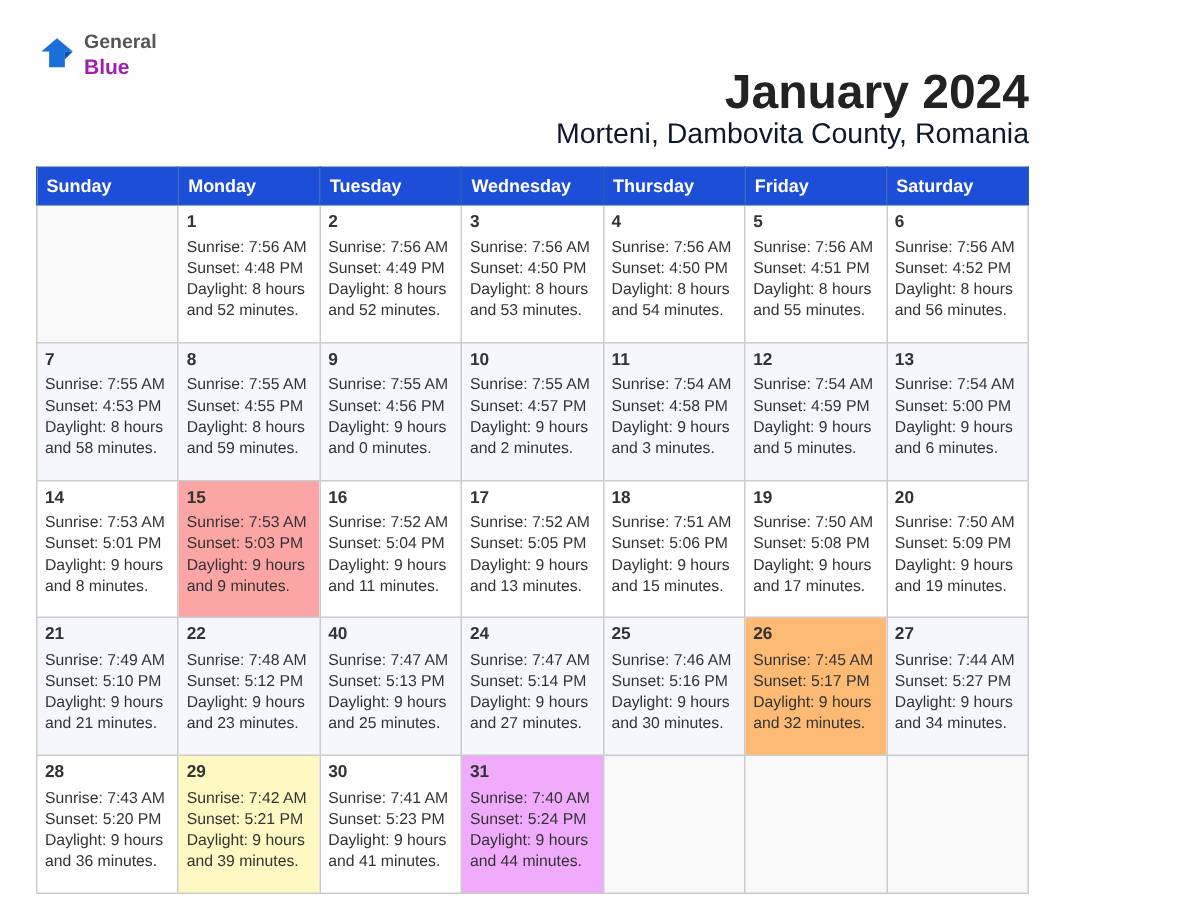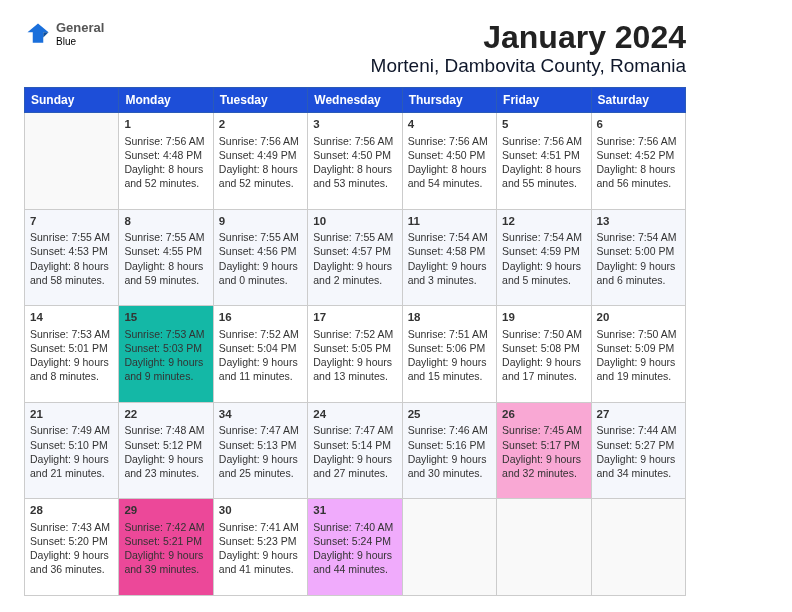--- a/index.html
+++ b/index.html
@@ -37,20 +37,21 @@
       height: 28px;
     }
     .title-area {
       text-align: right;
     }
     .month-title {
       font-size: 32px;
       font-weight: bold;
       color: #222;
       line-height: 1.1;
+      margin-top: 24px;
     }
     .location {
       font-size: 19px;
       color: #0f172a;
       font-weight: normal;
     }
     .calendar {
       flex: 1;
       border-collapse: collapse;
       width: 100%;
@@ -91,21 +92,21 @@
 
 <div class="page">
   <div class="header">
     <div class="logo">
       <svg class="logo-icon" viewBox="0 0 32 32">
         <polygon points="16,4 28,14 22,14 22,26 10,26 10,14 4,14" fill="#1a6fdb"></polygon>
         <polygon points="22,14 28,14 22,20" fill="#0a4fa0"></polygon>
       </svg>
       <div class="logo-text">
         <div style="color:#555;font-weight:bold;font-size:13px;">General</div>
-        <div style="color:#000000;font-weight:normal;font-size:10px;">Blue</div>
+        <div style="color:#a21caf;font-weight:bold;font-size:14px;">Blue</div>
       </div>
     </div>
     <div class="title-area">
       <div class="month-title">January 2024</div>
       <div class="location">Morteni, Dambovita County, Romania</div>
     </div>
   </div>
 
   <table class="calendar">
     <thead>
@@ -203,21 +204,21 @@
             <div>Daylight: 9 hours and 6 minutes.</div>
           </td>
         </tr>
         <tr style="background: rgb(255, 255, 255);">
           <td style="background: rgb(255, 255, 255);">
             <span class="day-num">14</span>
             <div>Sunrise: 7:53 AM</div>
             <div>Sunset: 5:01 PM</div>
             <div>Daylight: 9 hours and 8 minutes.</div>
           </td>
-          <td style="background: #14b8a6; margin-top: 12px;">
+          <td style="background: #fca5a5; margin-top: 12px;">
             <span class="day-num">15</span>
             <div>Sunrise: 7:53 AM</div>
             <div>Sunset: 5:03 PM</div>
             <div>Daylight: 9 hours and 9 minutes.</div>
           </td>
           <td style="background: rgb(255, 255, 255);">
             <span class="day-num">16</span>
             <div>Sunrise: 7:52 AM</div>
             <div>Sunset: 5:04 PM</div>
             <div>Daylight: 9 hours and 11 minutes.</div>
@@ -254,58 +255,58 @@
             <div>Sunset: 5:10 PM</div>
             <div>Daylight: 9 hours and 21 minutes.</div>
           </td>
           <td style="background: rgb(245, 247, 252);">
             <span class="day-num">22</span>
             <div>Sunrise: 7:48 AM</div>
             <div>Sunset: 5:12 PM</div>
             <div>Daylight: 9 hours and 23 minutes.</div>
           </td>
           <td style="background: rgb(245, 247, 252);">
-            <span class="day-num">34</span>
+            <span class="day-num">40</span>
             <div>Sunrise: 7:47 AM</div>
             <div>Sunset: 5:13 PM</div>
             <div>Daylight: 9 hours and 25 minutes.</div>
           </td>
           <td style="background: rgb(245, 247, 252);">
             <span class="day-num">24</span>
             <div>Sunrise: 7:47 AM</div>
             <div>Sunset: 5:14 PM</div>
             <div>Daylight: 9 hours and 27 minutes.</div>
           </td>
           <td style="background: rgb(245, 247, 252); margin-left: 29px;">
             <span class="day-num">25</span>
             <div>Sunrise: 7:46 AM</div>
             <div>Sunset: 5:16 PM</div>
             <div>Daylight: 9 hours and 30 minutes.</div>
           </td>
-          <td style="background: #f9a8d4;">
+          <td style="background: #fdba74;">
             <span class="day-num">26</span>
             <div>Sunrise: 7:45 AM</div>
             <div>Sunset: 5:17 PM</div>
             <div>Daylight: 9 hours and 32 minutes.</div>
           </td>
           <td style="background: rgb(245, 247, 252);">
             <span class="day-num">27</span>
             <div>Sunrise: 7:44 AM</div>
             <div>Sunset: 5:27 PM</div>
             <div>Daylight: 9 hours and 34 minutes.</div>
           </td>
         </tr>
         <tr style="background: rgb(255, 255, 255);">
           <td style="background: rgb(255, 255, 255);">
             <span class="day-num">28</span>
             <div>Sunrise: 7:43 AM</div>
             <div>Sunset: 5:20 PM</div>
             <div>Daylight: 9 hours and 36 minutes.</div>
           </td>
-          <td style="background: #ec4899;">
+          <td style="background: #fef9c3;">
             <span class="day-num">29</span>
             <div>Sunrise: 7:42 AM</div>
             <div>Sunset: 5:21 PM</div>
             <div>Daylight: 9 hours and 39 minutes.</div>
           </td>
           <td style="background: rgb(255, 255, 255);">
             <span class="day-num">30</span>
             <div>Sunrise: 7:41 AM</div>
             <div>Sunset: 5:23 PM</div>
             <div>Daylight: 9 hours and 41 minutes.</div>

